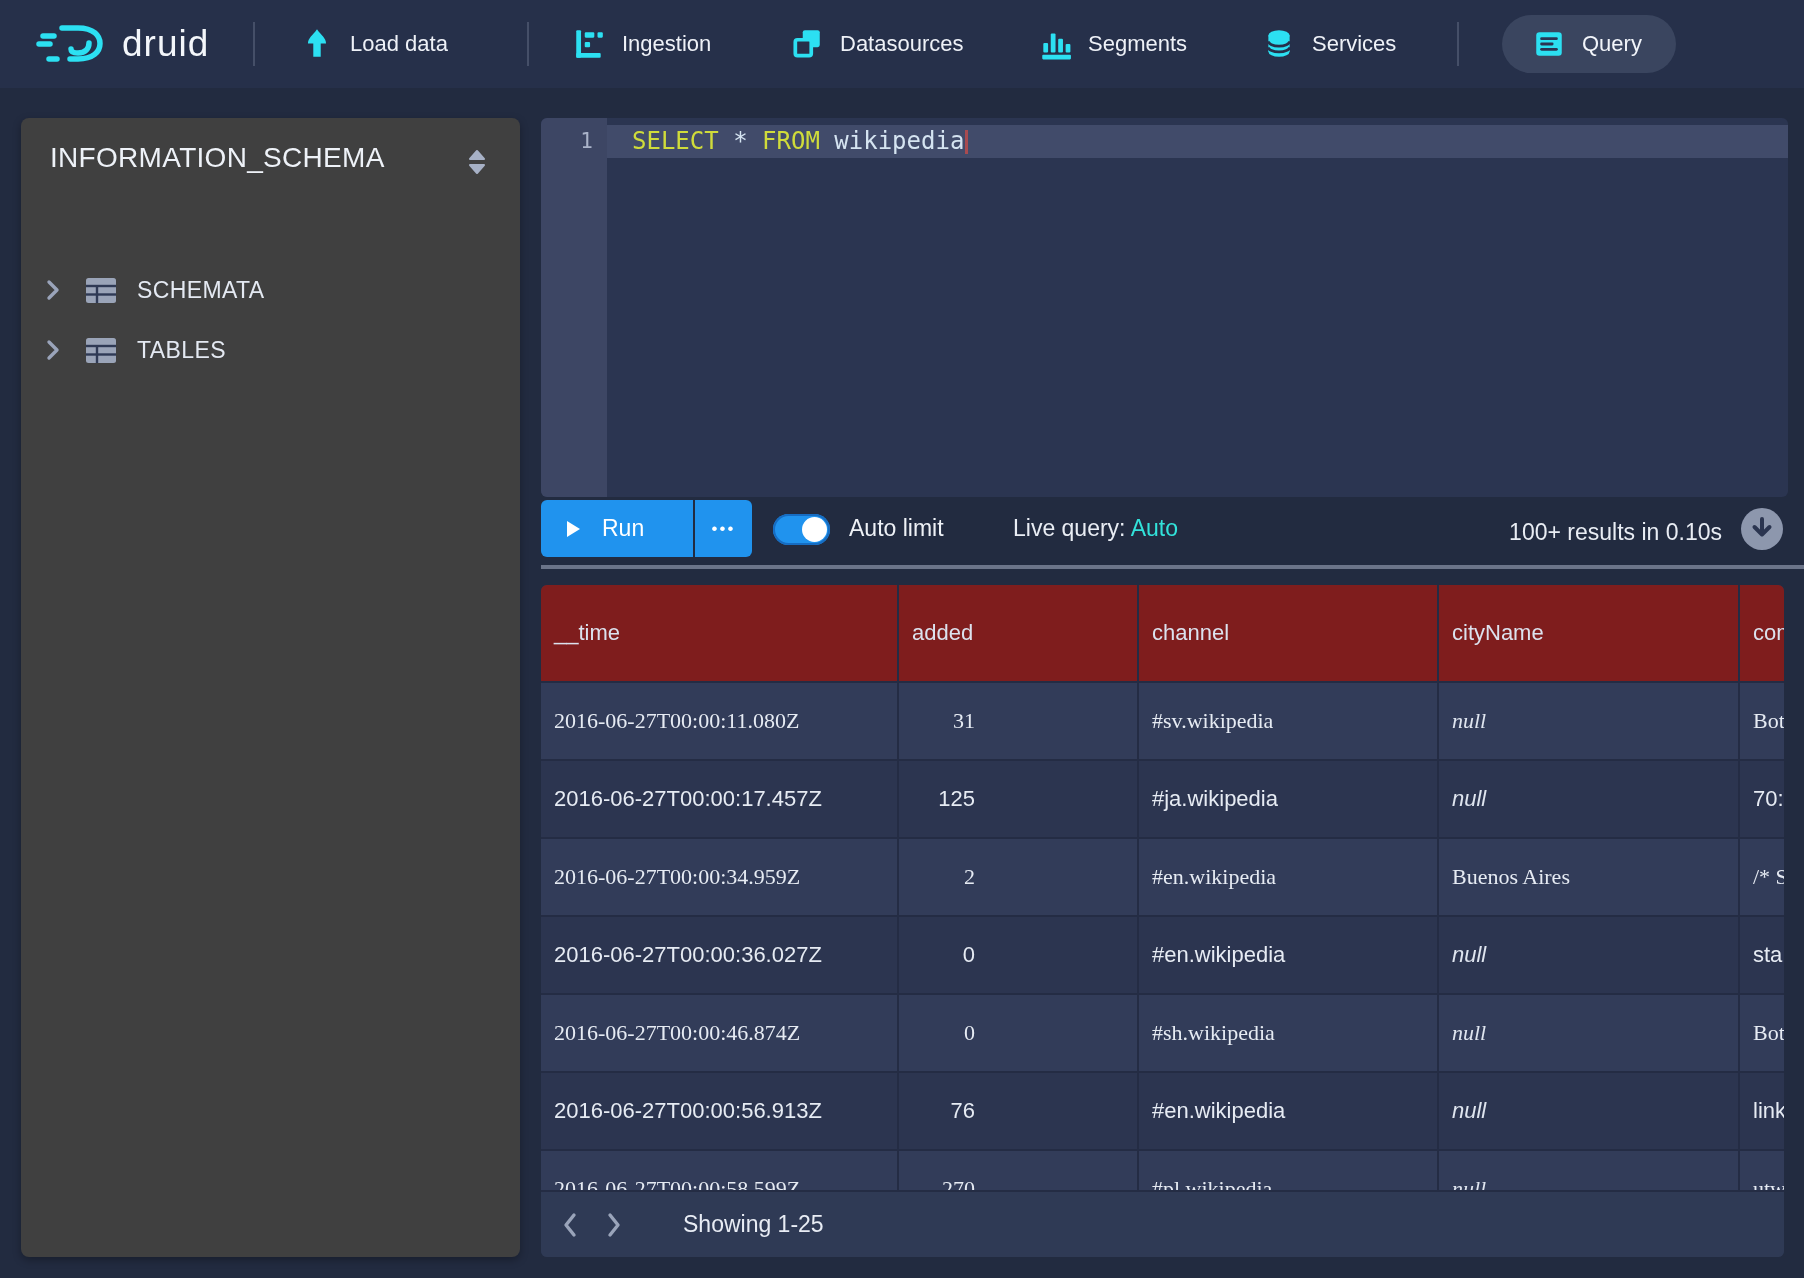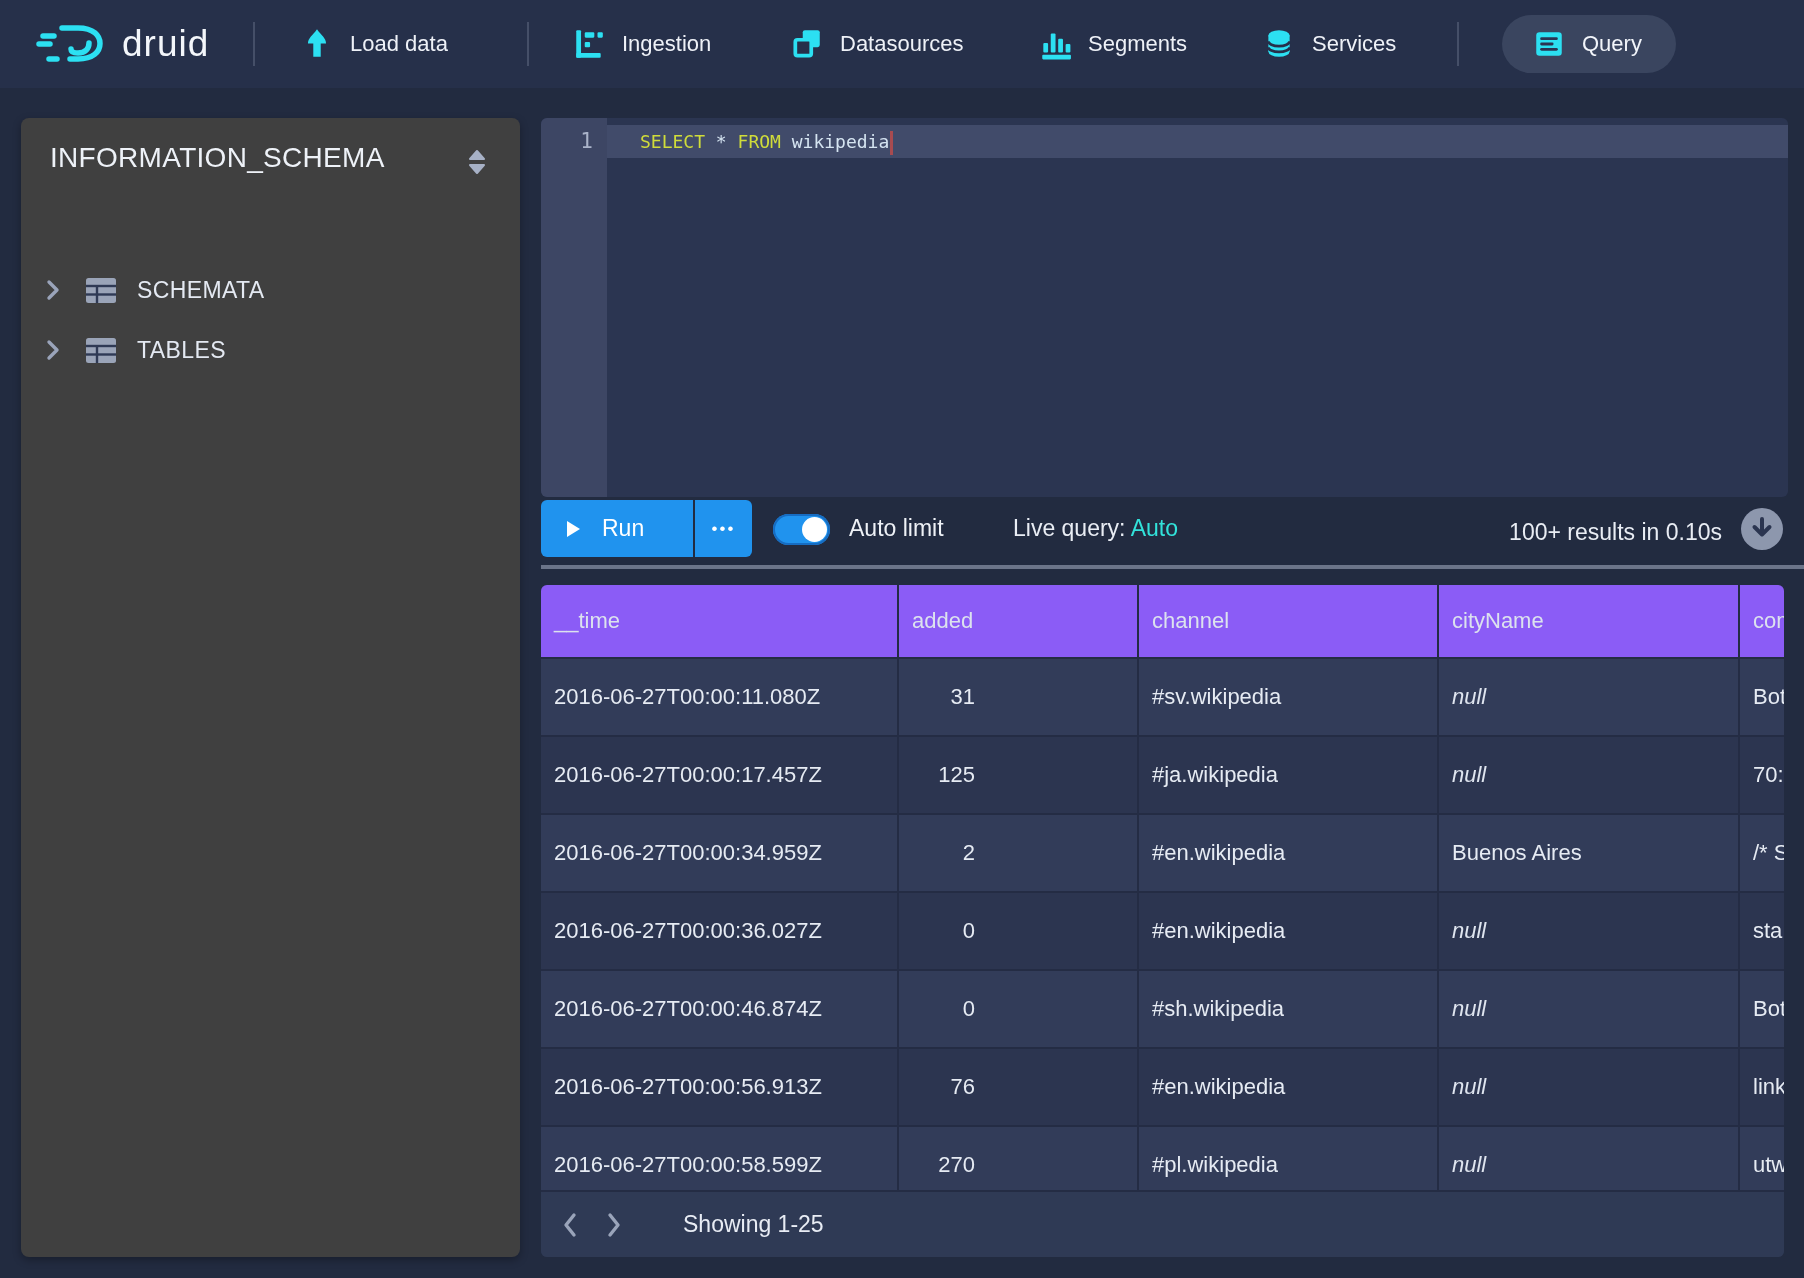--- a/index.html
+++ b/index.html
@@ -30,22 +30,22 @@
   .tree-item .chev { margin-left:24px; width:20px; display:flex; }
   .tree-item .ticon { margin-left:20px; display:flex; }
   .tree-item .tlabel { margin-left:20px; font-size:23px; color:#e4e9f2; letter-spacing:.4px; }
   
   .editor-card { position:absolute; left:541px; top:118px; width:1247px; height:379px;
                  background:#2b3551; border-radius:6px; overflow:hidden; cursor:text; }
   .gutter { position:absolute; left:0; top:0; width:66px; height:379px; background:#3d4664; }
   .active-line { position:absolute; left:66px; top:7px; width:1181px; height:33px; background:#414b6a; }
   .line-num { position:absolute; left:0; top:7px; width:52px; height:33px; line-height:33px; text-align:right;
               font-family:"DejaVu Sans Mono", monospace; font-size:21px; color:#aab3c9; }
-  .code-line { position:absolute; left:99px; top:7px; height:33px; line-height:33px; white-space:pre;
-               font-family:"DejaVu Sans Mono", monospace; font-size:18px; }
+  .code-line { position:absolute; left:91px; top:7px; height:33px; line-height:33px; white-space:pre;
+               font-family:"DejaVu Sans Mono", monospace; font-size:24px; }
   .code-line .kw { color:#d0dc3a; }
   .code-line .plain { color:#d5e4f1; }
   .cursor { display:inline-block; width:3px; height:24px; background:#a84b50; vertical-align:middle; margin-left:1px; }
   
   .run-bar { position:absolute; left:541px; top:497px; width:1263px; height:68px; }
   .btn-run { position:absolute; left:0; top:3px; width:152px; height:57px; background:#2093ee;
              border:none; border-radius:6px 0 0 6px; display:flex; align-items:center; cursor:pointer; }
   .btn-run .tri { margin-left:26px; width:0; height:0; border-left:13px solid #fff;
                   border-top:8px solid transparent; border-bottom:8px solid transparent; }
   .btn-run .lbl { margin-left:22px; font-size:23px; color:#fff; }
@@ -58,27 +58,27 @@
   .live-query { position:absolute; left:472px; top:18px; font-size:23px; color:#e9edf4; }
   .live-query .val { color:#32e2da; cursor:pointer; }
   .results-summary { position:absolute; right:82px; top:22px; font-size:23px; color:#e9edf4; }
   .dl-btn { position:absolute; left:1199px; top:10px; width:44px; height:44px; cursor:pointer; }
   .splitter { position:absolute; left:541px; top:565px; width:1263px; height:4px; background:#6b7489; cursor:row-resize; }
   
   .results-card { position:absolute; left:541px; top:585px; width:1243px; height:672px;
                   background:#2f3a55; border-radius:6px; overflow:hidden; }
   .rtable { display:grid; grid-template-columns:358px 240px 300px 301px 1fr; }
   .trow { display:contents; }
-  .hcell { height:74px; background:#8b5cf6; border-right:2px solid #242c44; border-bottom:2px solid #242c44;
+  .hcell { height:98px; background:#7f1d1d; border-right:2px solid #242c44; border-bottom:2px solid #242c44;
            display:flex; align-items:center; padding-left:13px; font-size:22px; color:#dce2ee; cursor:pointer;
            white-space:nowrap; overflow:hidden; }
   .cell { height:78px; border-right:2px solid #242c44; border-bottom:2px solid #242c44;
           display:flex; align-items:center; padding-left:13px; font-size:22px; color:#e6ebf3; cursor:pointer;
           white-space:nowrap; overflow:hidden; }
-  .trow.light .cell { background:#323c59; }
+  .trow.light .cell { background:#323c59;font-family:Liberation Serif, serif; }
   .trow.dark .cell { background:#2c3550; }
   .rtable .last { border-right:none; }
   .cell .num { display:inline-block; width:63px; text-align:right; }
   .cell.nullv { font-style:italic; color:#dfe5ef; }
   .rfooter { position:absolute; left:0; bottom:0; width:1243px; height:67px; background:#2f3a55;
              border-top:2px solid #242c44; display:flex; align-items:center; }
   .pg-btn { width:30px; height:40px; margin-left:14px; background:none; border:none; display:flex;
             align-items:center; justify-content:center; cursor:pointer; }
   .showing { margin-left:54px; font-size:23px; color:#e8ecf4; }
   svg { display:block; }

